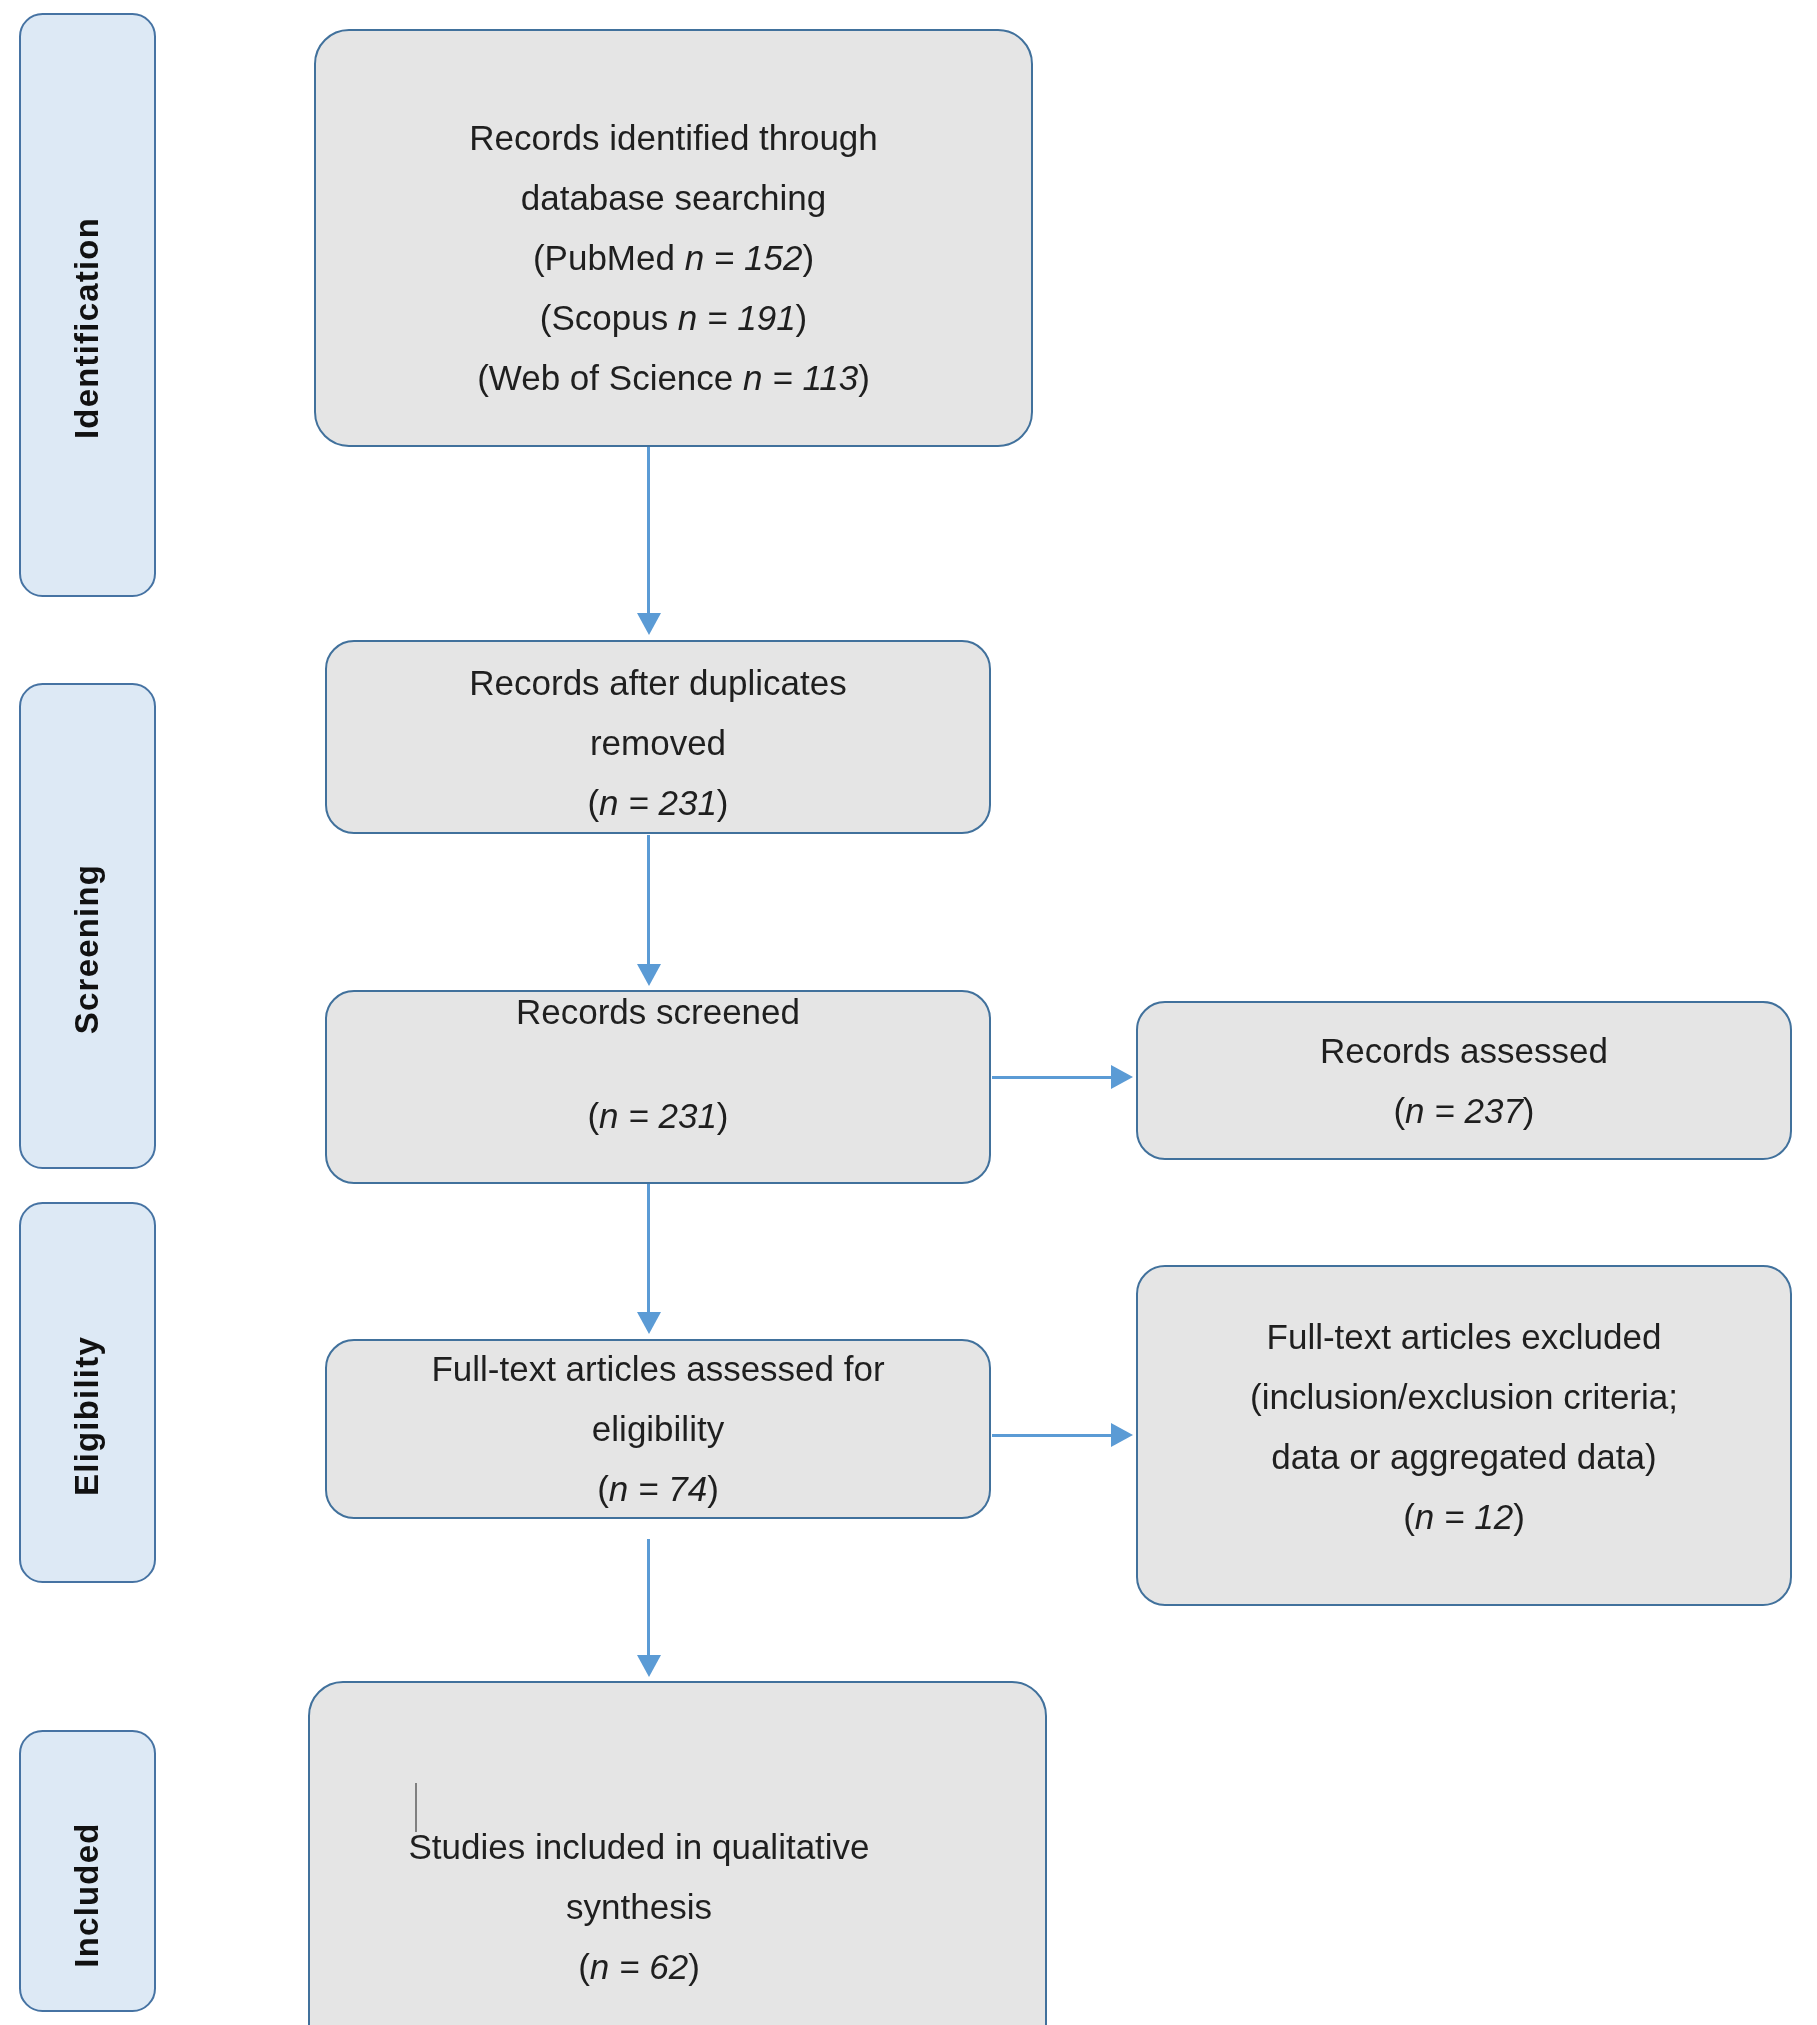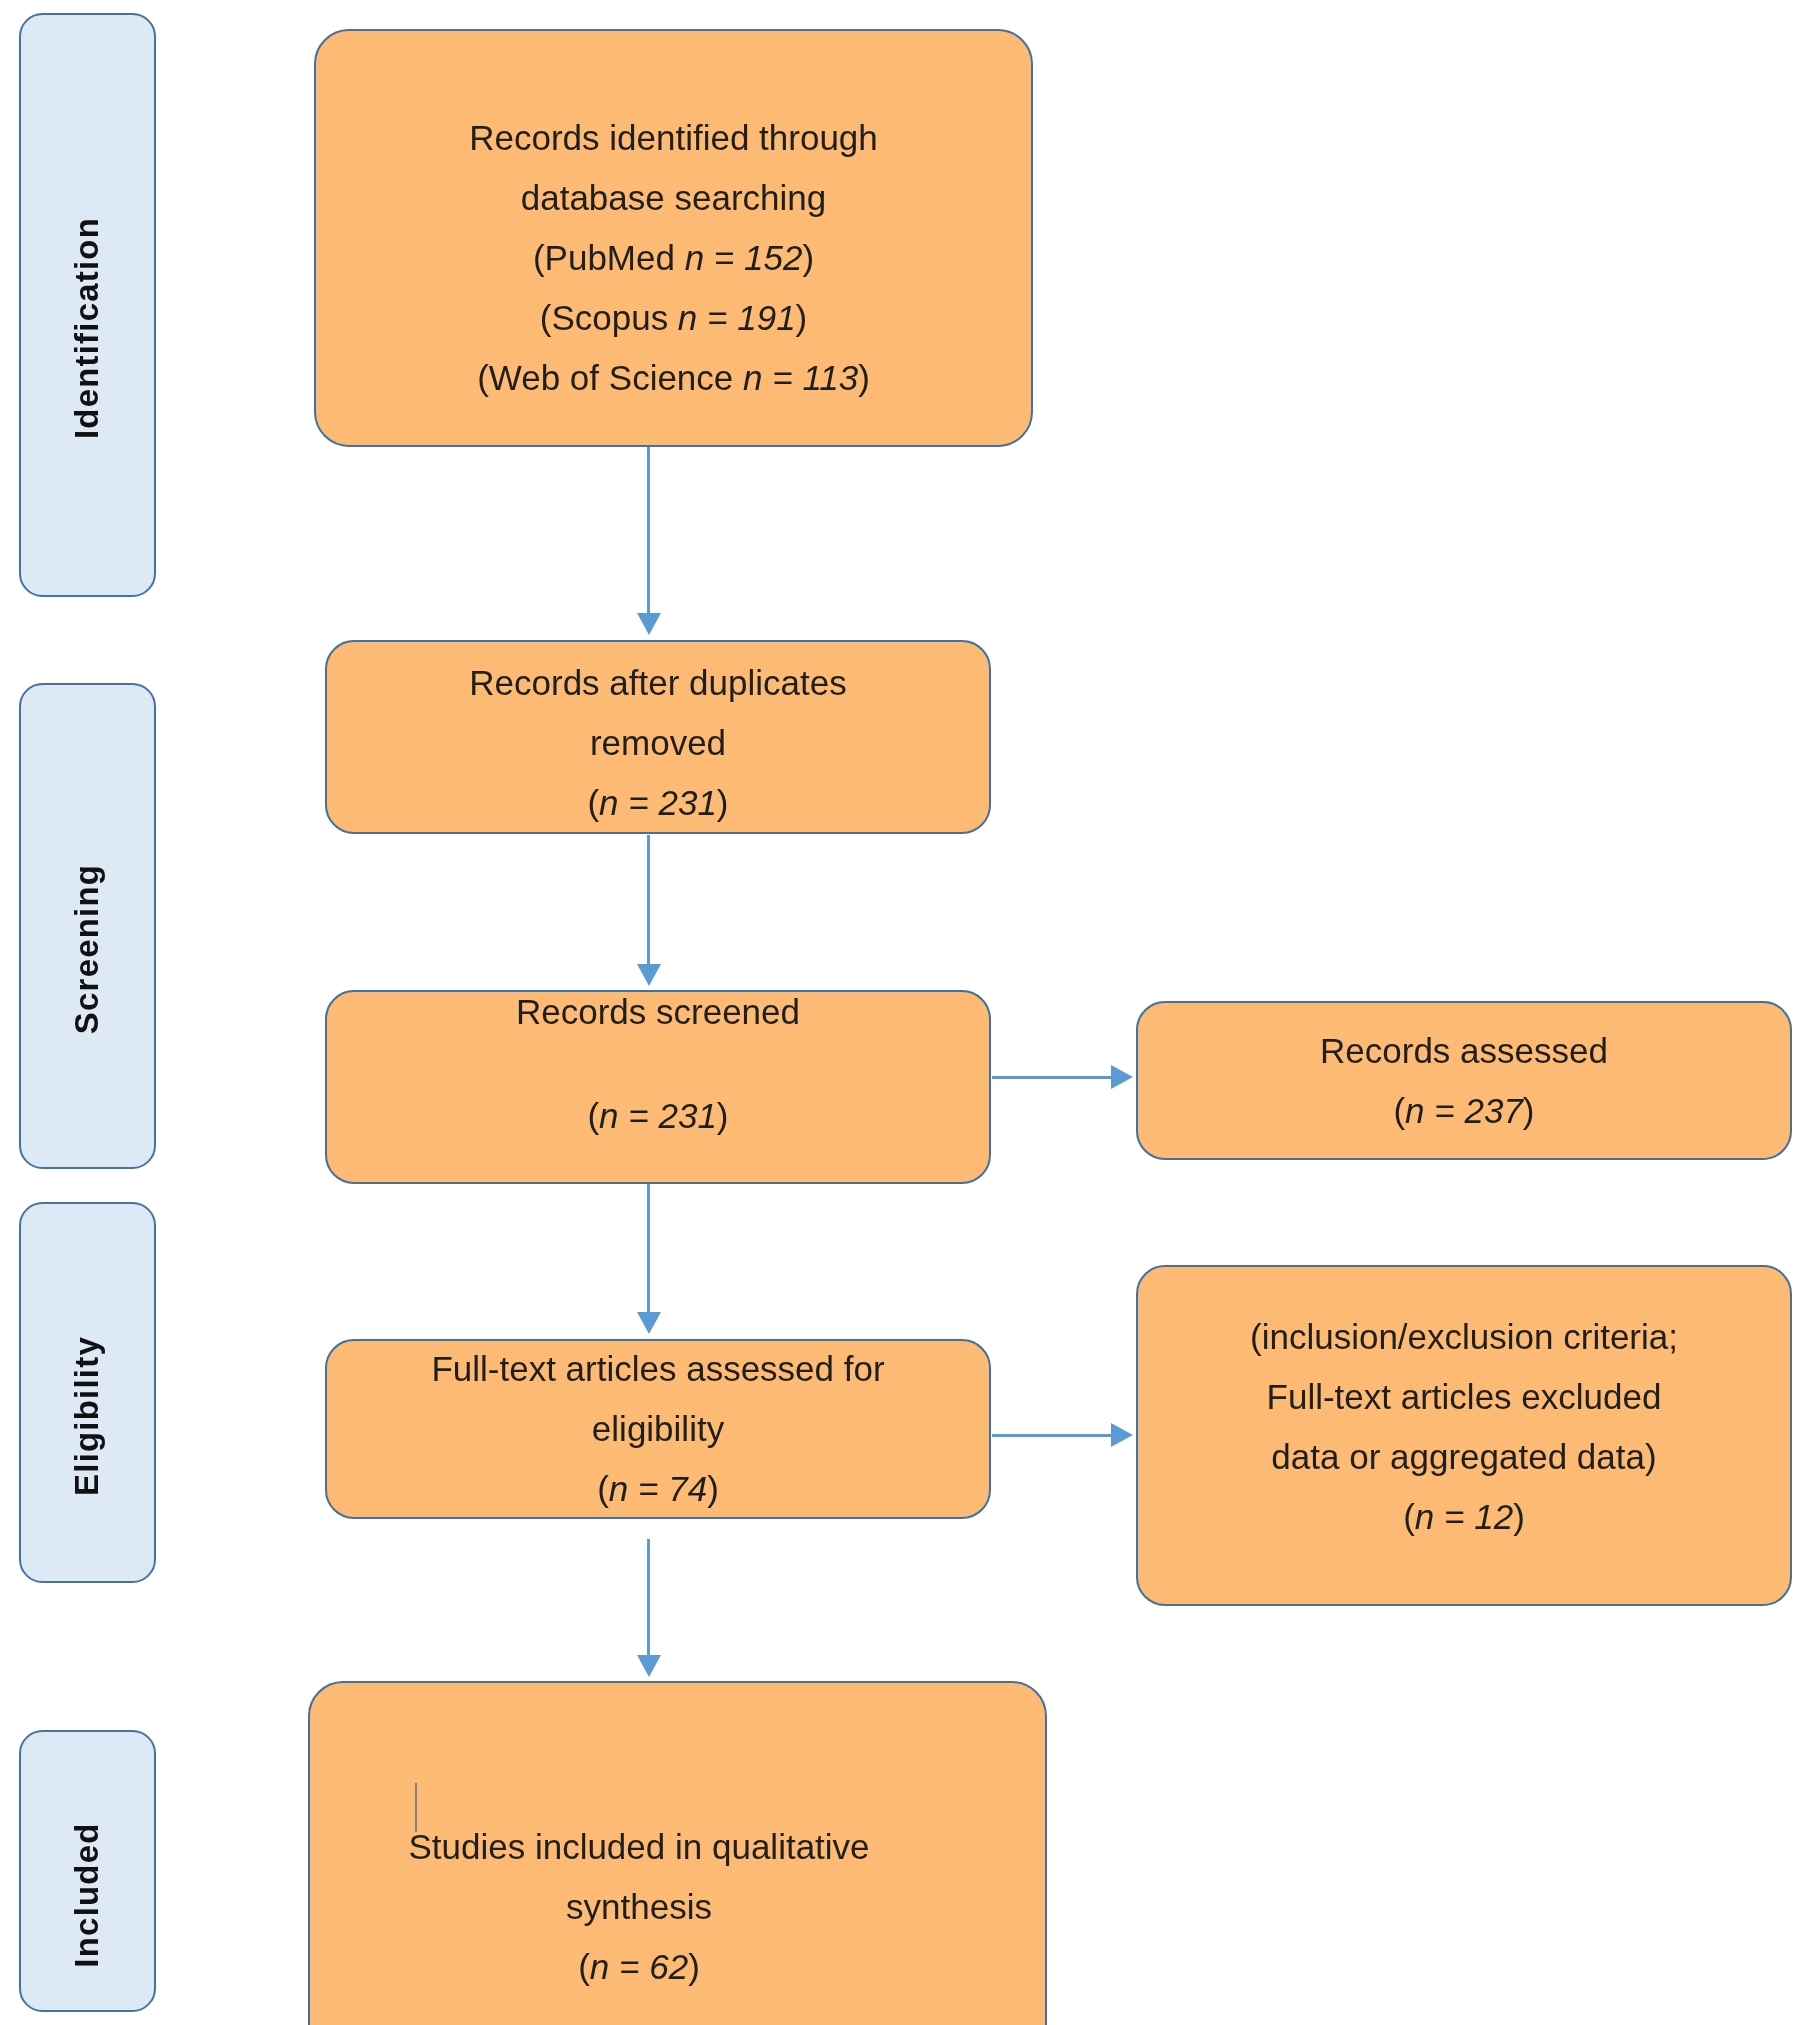--- a/index.html
+++ b/index.html
@@ -28,21 +28,21 @@
     transform-origin:center;
     white-space:nowrap;
     font-weight:bold;
     font-size:33px;
     letter-spacing:1.2px;
     color:#111;
   }
   
   .flow-box{
     position:absolute;
-    background:#fdba74;
+    background:#e5e5e5;
     border:2.4px solid var(--box-border,#41719c);
     box-sizing:border-box;
     display:flex;
     flex-direction:column;
     justify-content:center;
     align-items:center;
     text-align:center;
     font-size:35px;
     line-height:60px;
   }
@@ -134,22 +134,22 @@
   <div class="flow-box b4 r50">
     <div class="content">
       <div class="line"><span>Full-text articles assessed for</span></div>
       <div class="line"><span>eligibility</span></div>
       <div class="line"><span>(</span><i class="em">n = 74</i><span>)</span></div>
     </div>
   </div>
 
   <div class="flow-box r2 r50">
     <div class="content">
+      <div class="line"><span>Full-text articles excluded</span></div>
       <div class="line"><span>(inclusion/exclusion criteria;</span></div>
-      <div class="line"><span>Full-text articles excluded</span></div>
       <div class="line"><span>data or aggregated data)</span></div>
       <div class="line"><span>(</span><i class="em">n = 12</i><span>)</span></div>
     </div>
   </div>
 
   <div class="flow-box b5 r60">
     <div class="content">
       <div class="line"><span>Studies included in qualitative</span></div>
       <div class="line"><span>synthesis</span></div>
       <div class="line"><span>(</span><i class="em">n = 62</i><span>)</span></div>

